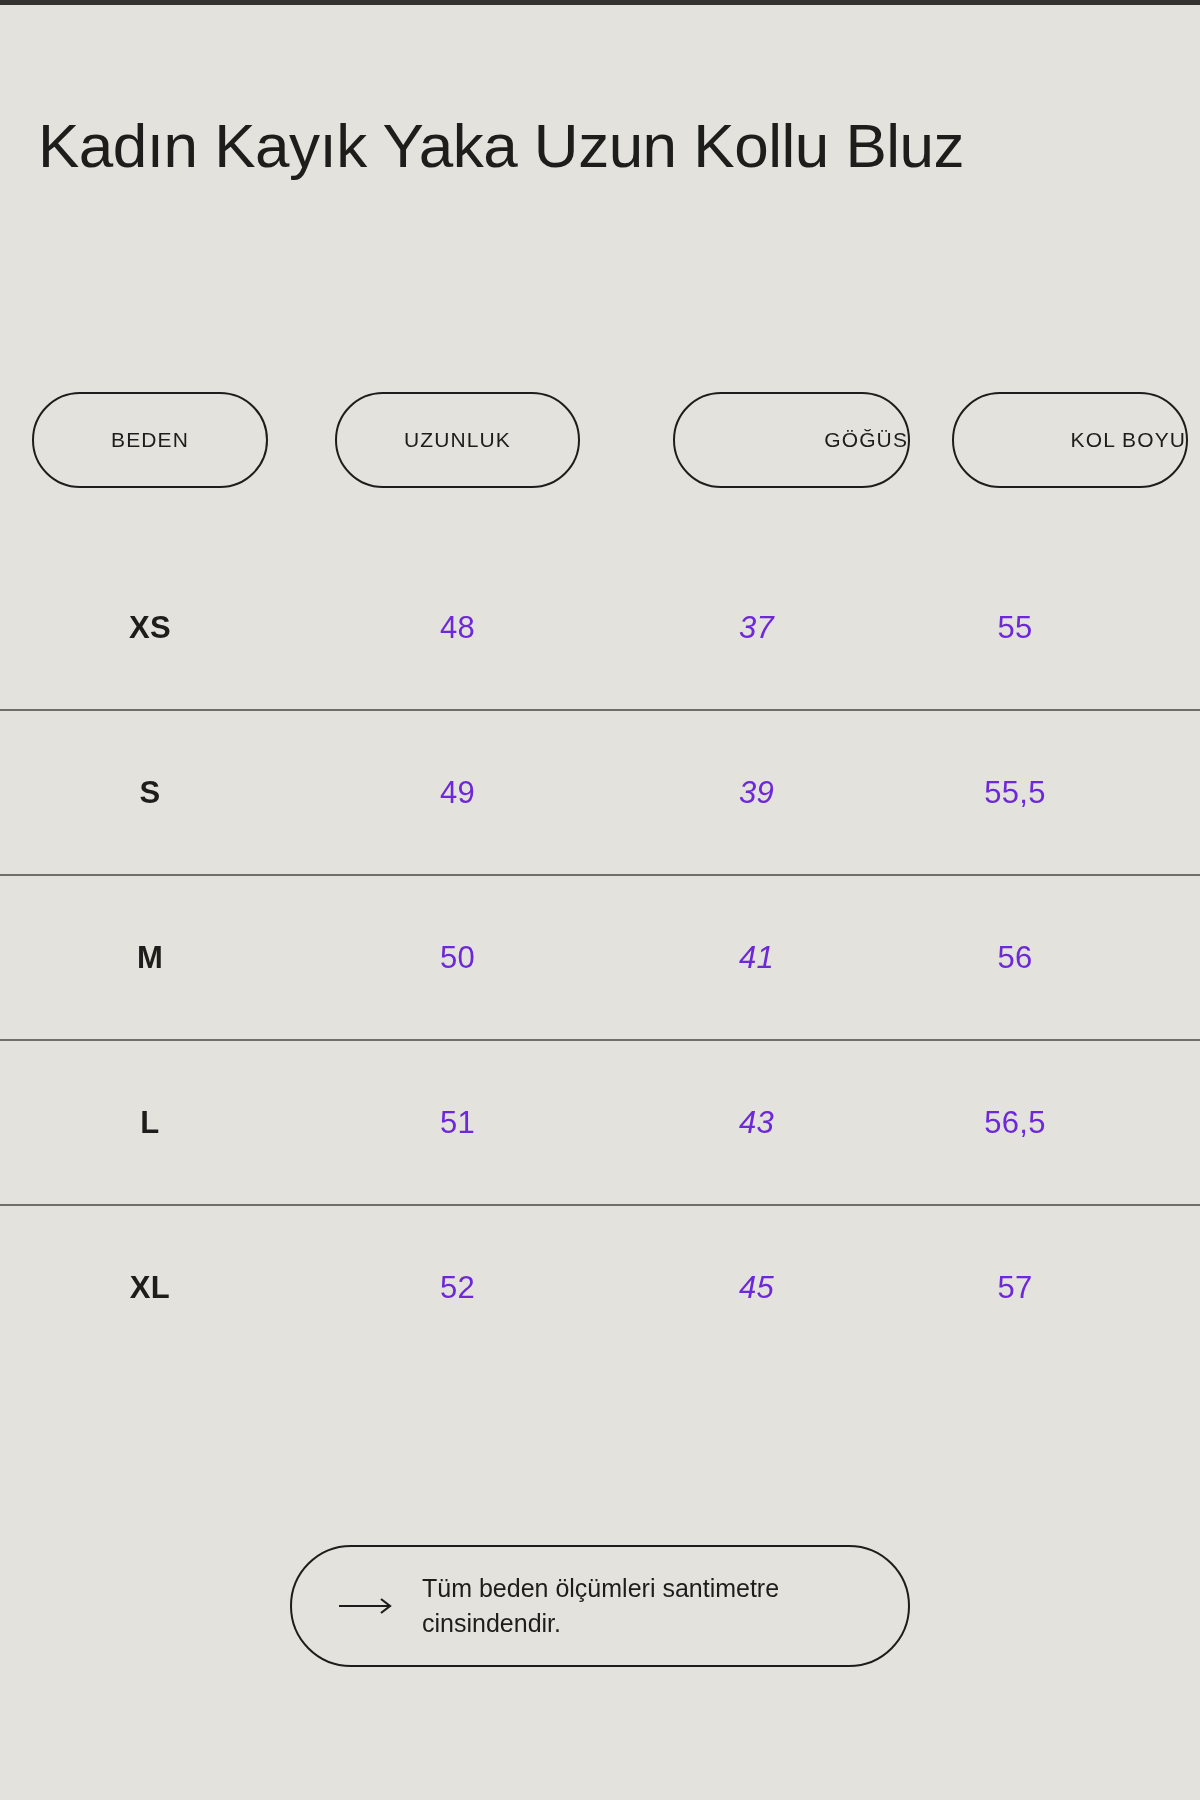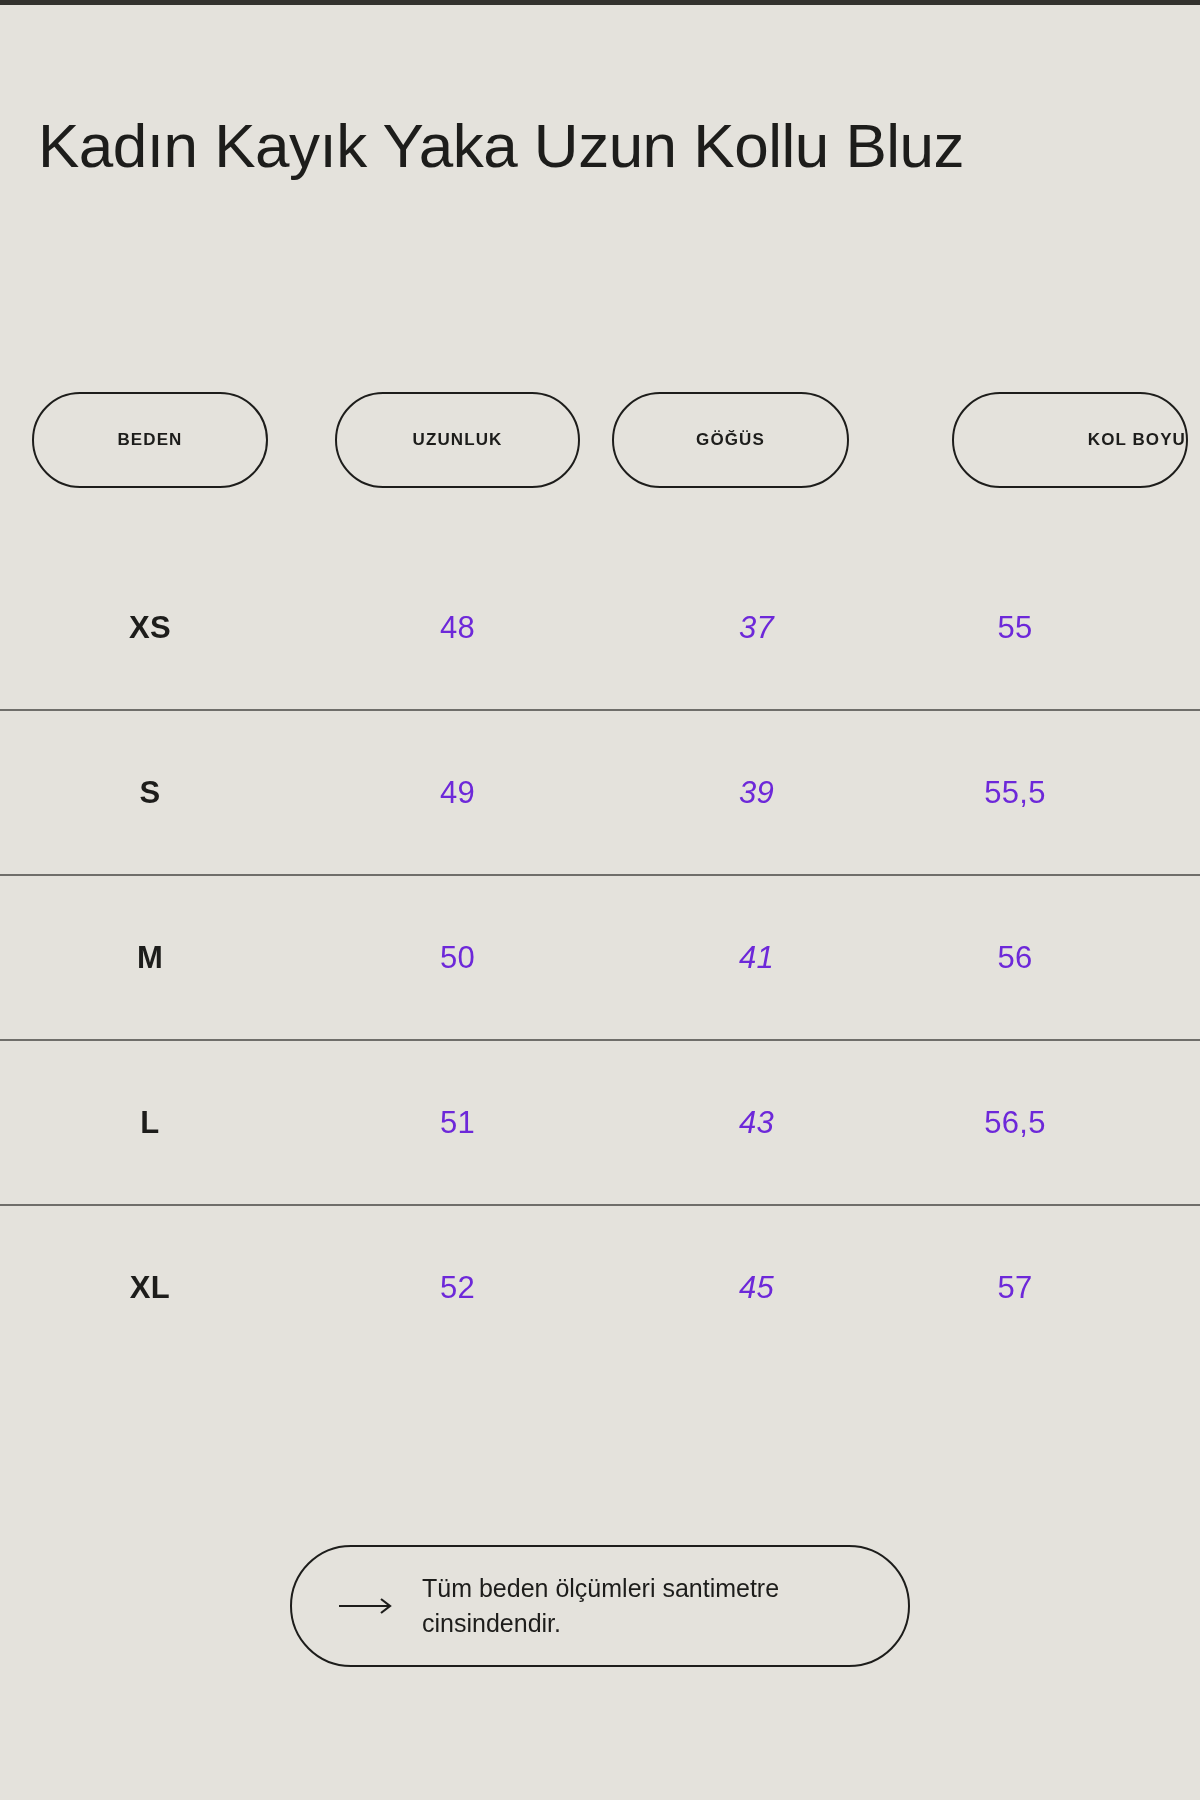--- a/index.html
+++ b/index.html
@@ -62,30 +62,30 @@
     height: 96px;
     box-sizing: border-box;
     border: 2px solid #1d1d1b;
     border-radius: 999px;
     display: flex;
     align-items: center;
     justify-content: center;
     background: transparent;
   }
   .pill-label {
-    font-size: 17px;
-    font-weight: 700;
+    font-size: 21px;
+    font-weight: 400;
     letter-spacing: 1.1px;
     white-space: nowrap;
     color: #1d1d1b;
   }
 
   .pill.c0 { left: 32px;  width: 236px; }
   .pill.c1 { left: 335px; width: 245px; }
-  .pill.c2 { left: 612px; width: 237px; }
+  .pill.c2 { left: 673px; width: 237px; justify-content: flex-end; }
   .pill.c3 { left: 952px; width: 236px; justify-content: flex-end; }
 
   
   .table {
     position: absolute;
     left: 0;
     top: 546px;
     width: 1200px;
   }
   .row {

